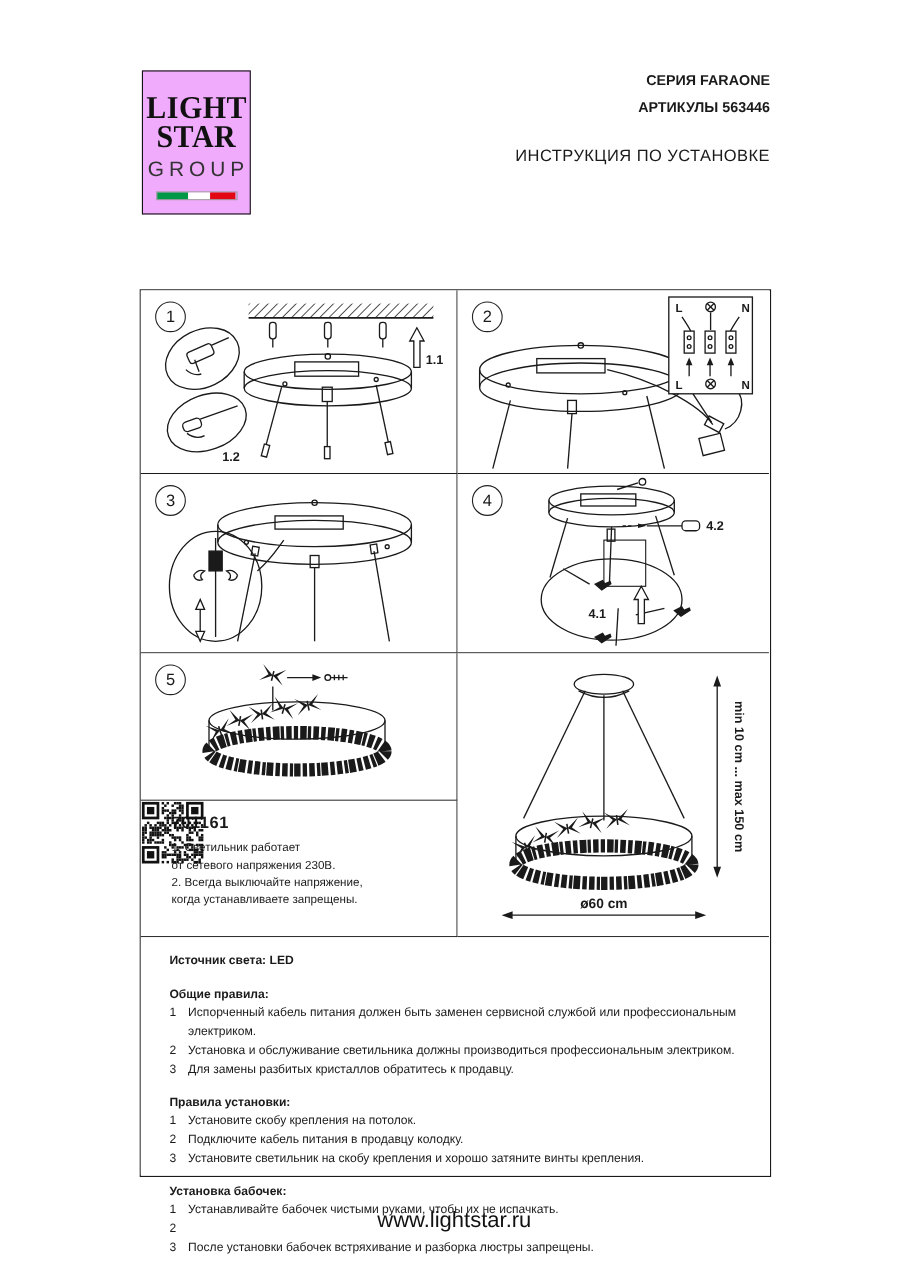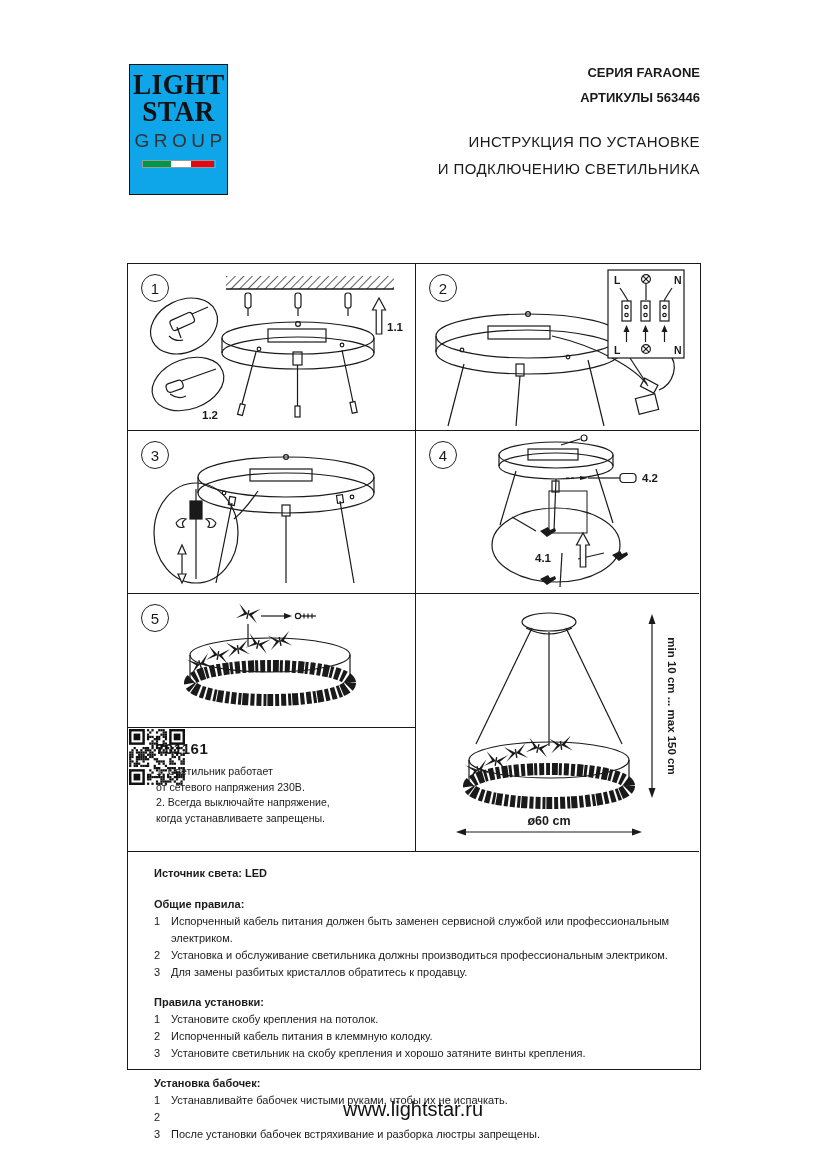--- a/index.html
+++ b/index.html
@@ -2,21 +2,21 @@
 <html><head>
 <meta charset="utf-8">
 <style>
   *{margin:0;padding:0;box-sizing:border-box}
   html,body{background:#fff}
   .page{position:relative;width:826px;height:1169px;background:#fff;overflow:hidden;
         font-family:"Liberation Sans",sans-serif;color:#1a1a1a;}
 
   
   .logo{position:absolute;left:129px;top:64px;width:99px;height:131px;
-        border:1.6px solid #111;text-align:center;padding-top:6px;background:#0ea5e9}
+        border:1.6px solid #111;text-align:center;padding-top:20px;background:#f0abfc}
   .logo .serifline{font-family:"Liberation Serif",serif;font-weight:bold;font-size:29px;
         line-height:27px;letter-spacing:.5px;transform:scaleX(.94);color:#111}
   .logo .groupline{font-size:19px;letter-spacing:4.5px;color:#333;margin-top:5px;text-indent:4px}
   .flagbar{width:74px;height:8px;margin:8px auto 0;border:1px solid #999;display:flex}
   .flagbar .seg{height:100%}
   .seg1{width:40%}.seg2{width:27%}.seg3{width:33%}
 
   .head-text{position:absolute;right:126px;top:60px;text-align:right;color:#1a1a1a}
   .head-text .small{font-size:13px;font-weight:bold;line-height:25px}
   .head-text .big{font-size:15px;font-weight:normal;line-height:27px;letter-spacing:.4px;margin-top:0}
@@ -73,21 +73,20 @@
       <div class="seg seg2" style="background: rgb(255, 255, 255);"></div>
       <div class="seg seg3" style="background: rgb(227, 6, 19);"></div>
     </div>
   </div>
 
   <div class="head-text">
     <div class="small">СЕРИЯ FARAONE</div>
     <div class="small">АРТИКУЛЫ 563446</div>
     <div class="head-gap"></div>
     <div class="big">ИНСТРУКЦИЯ ПО УСТАНОВКЕ</div>
-    <div class="big">И ПОДКЛЮЧЕНИЮ СВЕТИЛЬНИКА</div>
   </div>
 
   <div class="grid">
 
     <div class="cell b-r b-b" id="c1">
       <div class="badge">1</div>
       <svg width="286" height="165" viewBox="0 0 286 165">
         <defs>
           <pattern id="hatch" width="6" height="6" patternUnits="userSpaceOnUse" patternTransform="rotate(45)">
             <line x1="0" y1="0" x2="0" y2="6" stroke="#1a1a1a" stroke-width="1.4"></line>
@@ -625,21 +624,21 @@
       </div>
 
       <div class="sec">
         <div class="sec-title">Правила установки:</div>
         <div class="item">
             <span class="n">1</span>
             <span>Установите скобу крепления на потолок.</span>
           </div>
         <div class="item">
             <span class="n">2</span>
-            <span>Испорченный кабель питания в клеммную колодку.</span>
+            <span>Подключите кабель питания в продавцу колодку.</span>
           </div>
         <div class="item">
             <span class="n">3</span>
             <span>Установите светильник на скобу крепления и хорошо затяните винты крепления.</span>
           </div>
       </div>
 
       <div class="sec">
         <div class="sec-title">Установка бабочек:</div>
         <div class="item">

